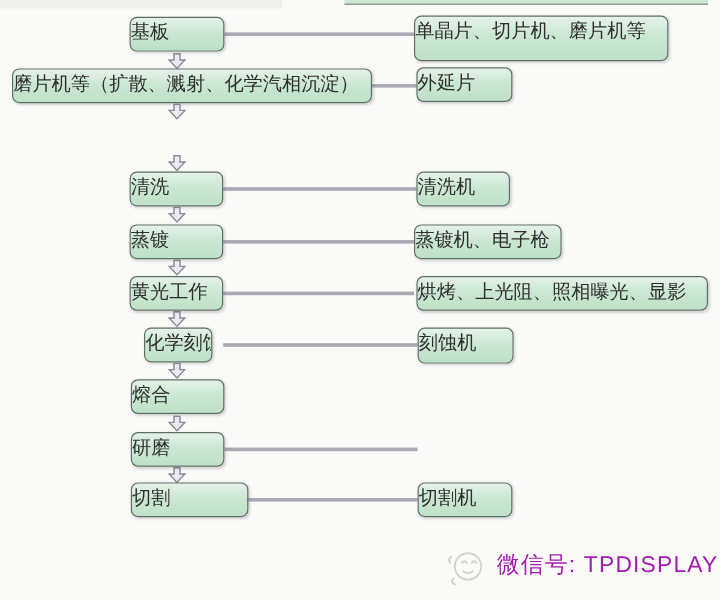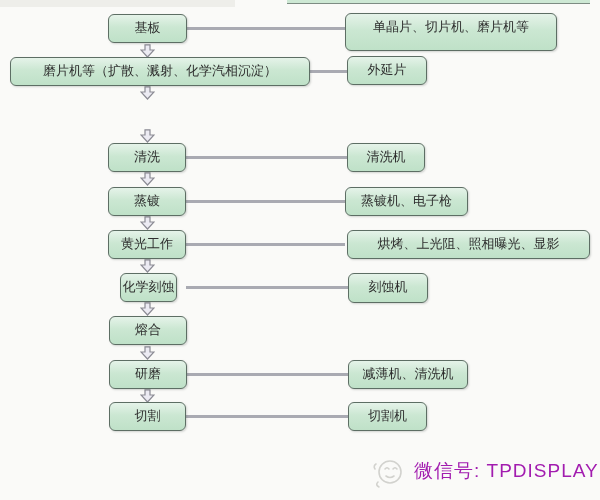--- a/index.html
+++ b/index.html
@@ -17,21 +17,21 @@
   .top-band{
     position:absolute;left:0;top:0;width:235px;height:7px;
     background:#e9e9e6;opacity:.75;
   }
   .box{
     position:absolute;box-sizing:border-box;height:29px;
     border:1.5px solid #5d6e64;border-radius:6px;
     background:linear-gradient(180deg,#e5f3e9 0%,#cdе8d4 45%,#c0e2c9 100%);
     background:linear-gradient(180deg,#e5f3e9 0%,#cbe7d2 45%,#bfe1c8 100%);
     box-shadow:1px 1px 2px rgba(90,100,95,.25);
-    color:#2e2e2e;font-size:13px;line-height:26px;text-align:center;
+    color:#2e2e2e;font-size:16px;line-height:26px;
     white-space:nowrap;overflow:hidden;z-index:2;
   }
   .hline{position:absolute;height:3px;background:#a9aab2;z-index:1;}
   .arrow{position:absolute;width:15px;height:14px;z-index:1;line-height:0;}
   .watermark{position:absolute;left:368px;top:450px;width:225px;height:42px;
     color:#a21caf;z-index:3;display:flex;align-items:center;}
   .watermark-text{font-size:19px;letter-spacing:1px;white-space:nowrap;margin-left:6px;}
 </style>
 </head>
 <body>
@@ -79,29 +79,28 @@
       </svg></div>
 
   <div class="box" style="left:108px;top:14px;width:79px">基板</div>
   <div class="box" style="left:10px;top:57px;width:300px">磨片机等（扩散、溅射、化学汽相沉淀）</div>
   <div class="box" style="left:108px;top:143px;width:78px">清洗</div>
   <div class="box" style="left:108px;top:187px;width:78px">蒸镀</div>
   <div class="box" style="left:108px;top:230px;width:78px">黄光工作</div>
   <div class="box" style="left:120px;top:273px;width:57px">化学刻蚀</div>
   <div class="box" style="left:109px;top:316px;width:78px">熔合</div>
   <div class="box" style="left:109px;top:360px;width:78px">研磨</div>
-  <div class="box" style="left:109px;top:402px;width:77px">切割</div>
+  <div class="box" style="left:109px;top:402px;width:98px">切割</div>
 
   <div class="box" style="left:345px;top:13px;width:212px;height:38px">单晶片、切片机、磨片机等</div>
   <div class="box" style="left:347px;top:56px;width:80px">外延片</div>
   <div class="box" style="left:347px;top:143px;width:78px">清洗机</div>
   <div class="box" style="left:345px;top:187px;width:123px">蒸镀机、电子枪</div>
   <div class="box" style="left:347px;top:230px;width:243px">烘烤、上光阻、照相曝光、显影</div>
   <div class="box" style="left:348px;top:273px;width:80px;height:30px">刻蚀机</div>
-  <div class="box" style="left:348px;top:360px;width:120px">减薄机、清洗机</div>
   <div class="box" style="left:348px;top:402px;width:79px">切割机</div>
 
   <div class="watermark">
     <span style="line-height:0">
       <svg width="40" height="38" viewBox="0 0 40 38" fill="none" stroke="#d2d2ce" stroke-width="1.6" stroke-linecap="round">
         <circle cx="22" cy="20" r="11"></circle>
         <path d="M17 17 q2 -2.5 4 0"></path>
         <path d="M25 17 q2 -2.5 4 0"></path>
         <path d="M18 24 q4 3 8 0"></path>
         <path d="M8 12 q-3 2 -1 5"></path>

